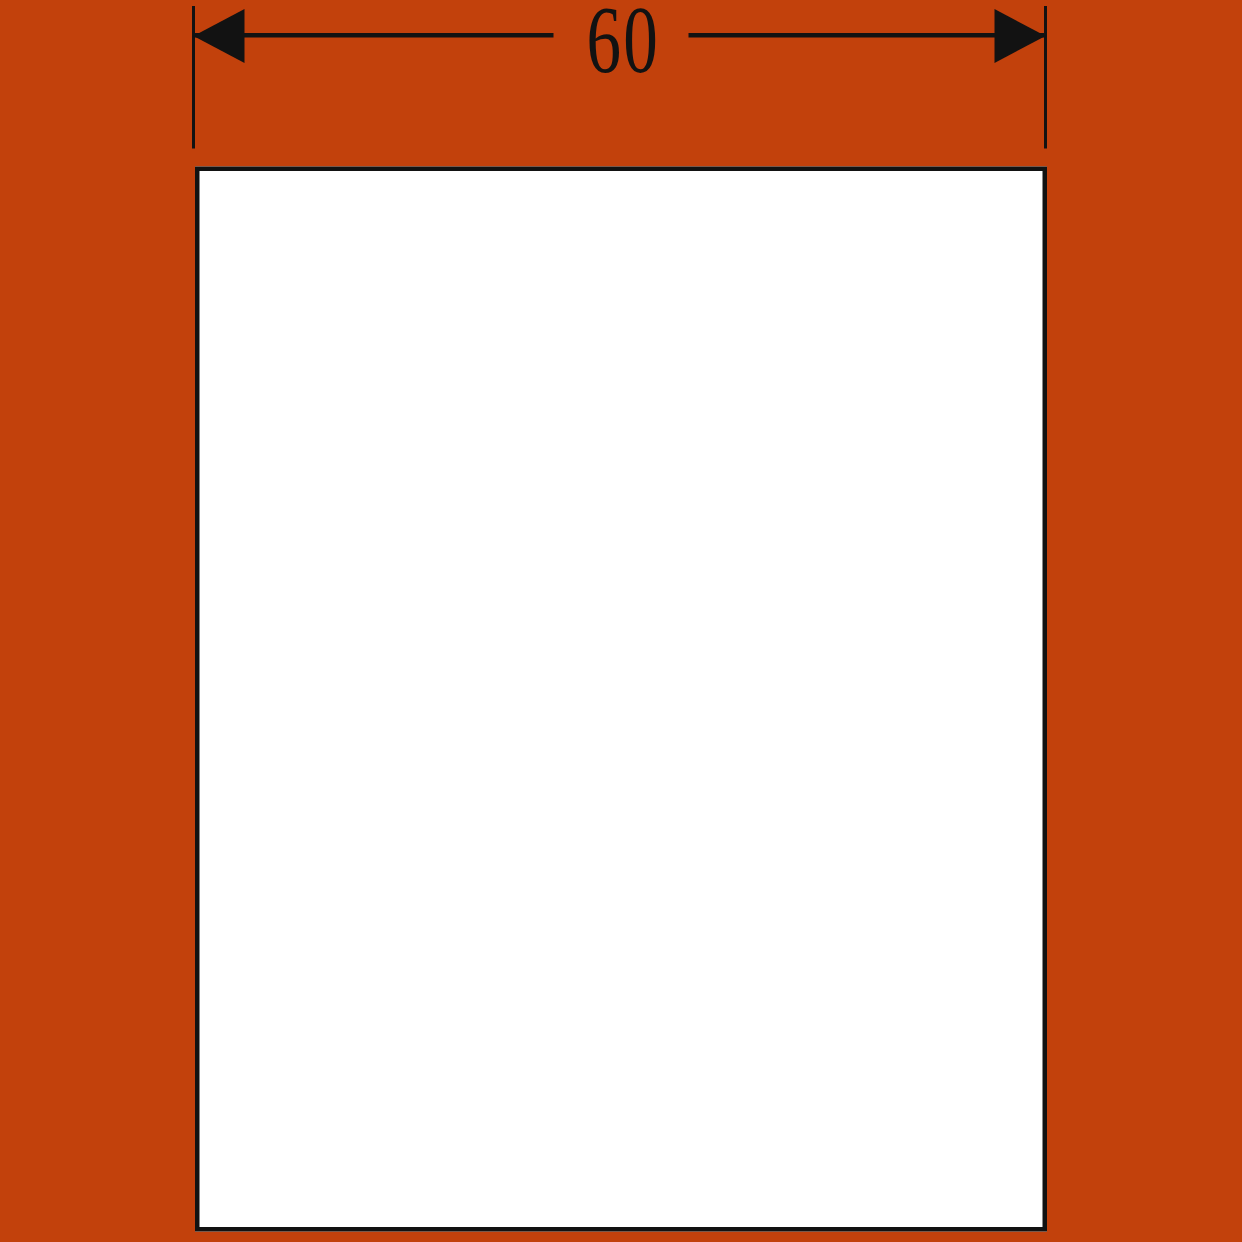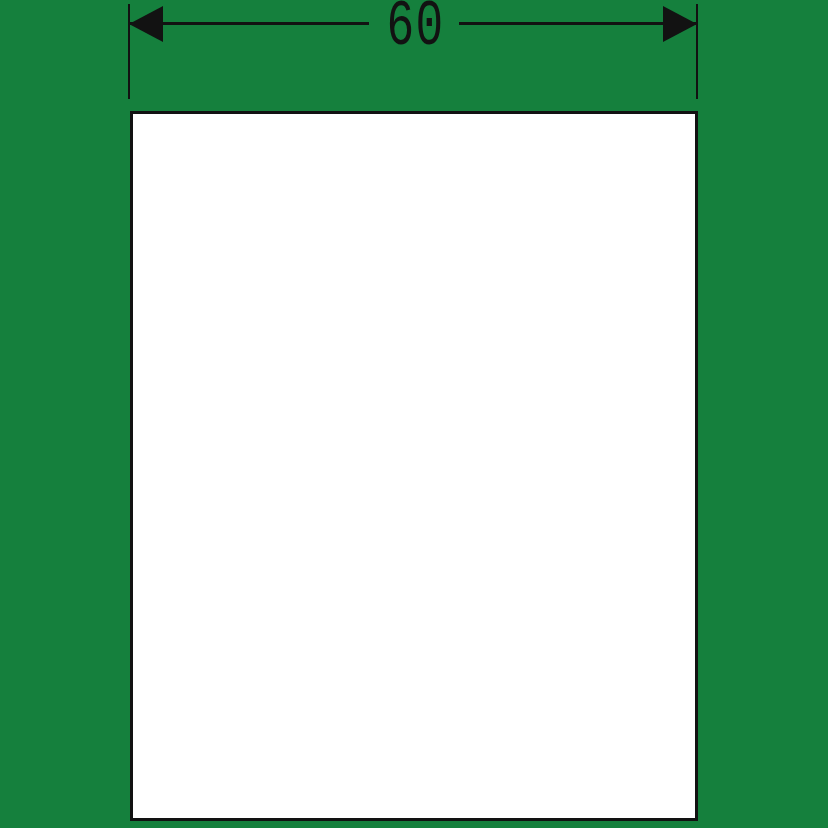--- a/index.html
+++ b/index.html
@@ -4,22 +4,22 @@
 <style>
   html, body {
     margin: 0;
     padding: 0;
     background: #ffffff;
   }
   .canvas {
     position: relative;
     width: 828px;
     height: 828px;
-    background: #15803d;
-    font-family: Liberation Mono, monospace;
+    background: #c2410c;
+    font-family: Liberation Serif, serif;
     overflow: hidden;
   }
   
   .ext-line {
     position: absolute;
     top: 4px;
     height: 95px;
     width: 2px;
     background: #121212;
   }

